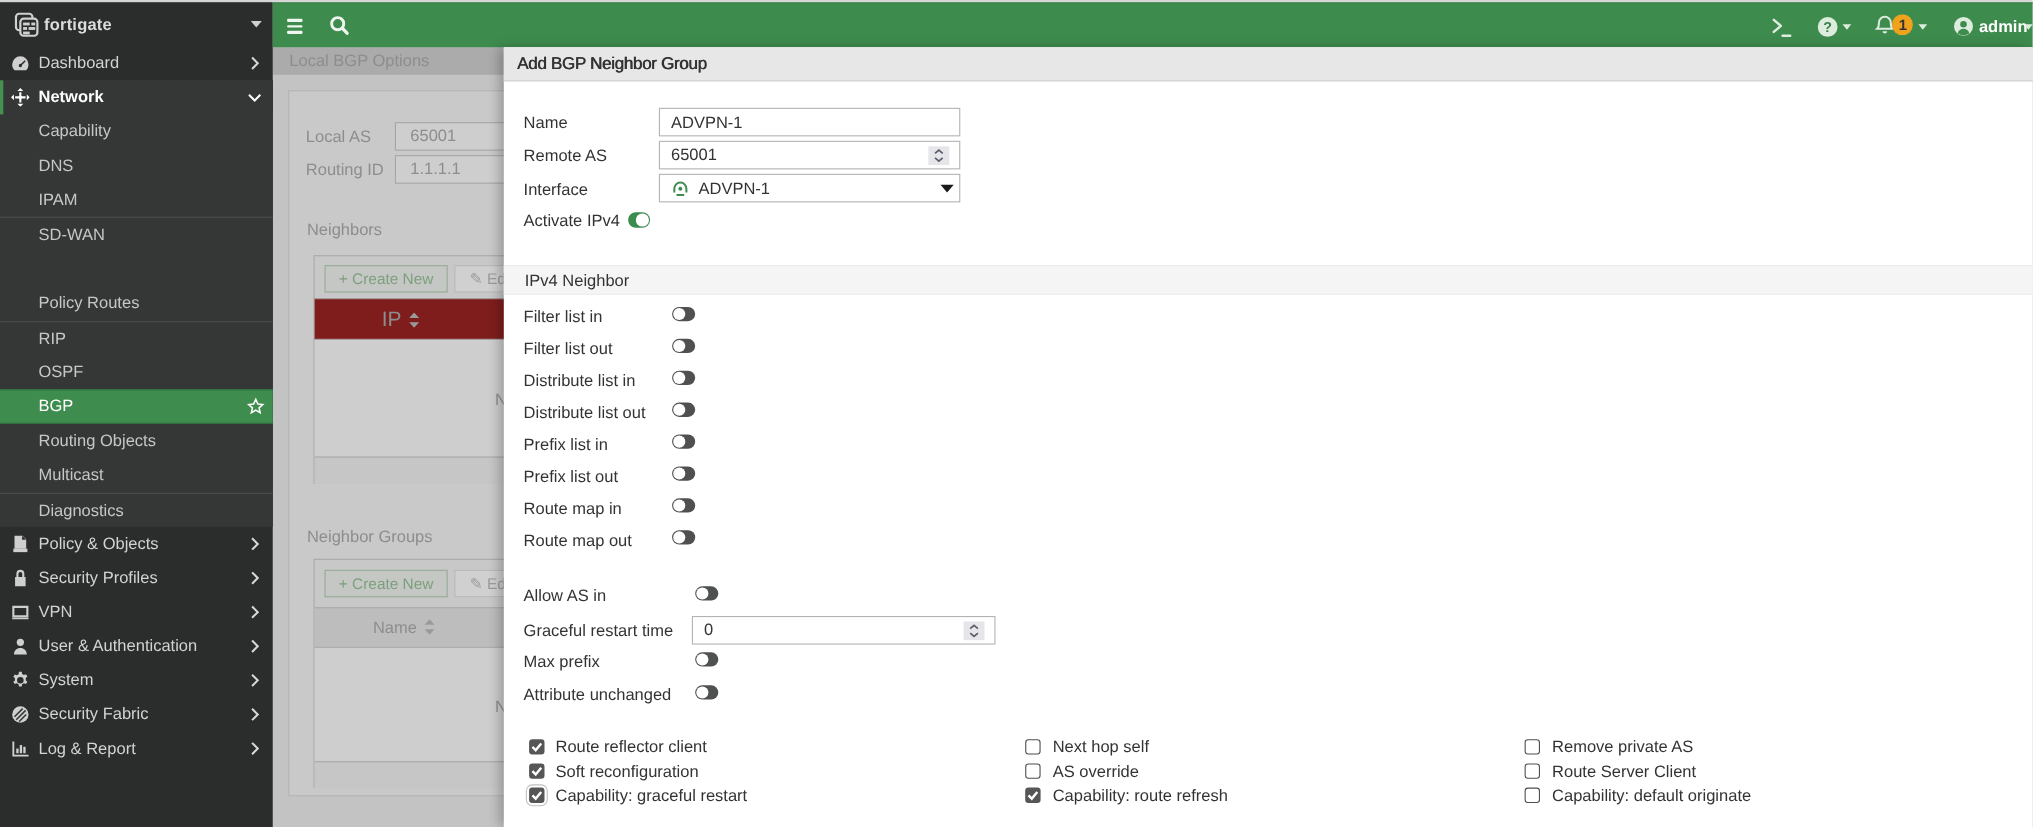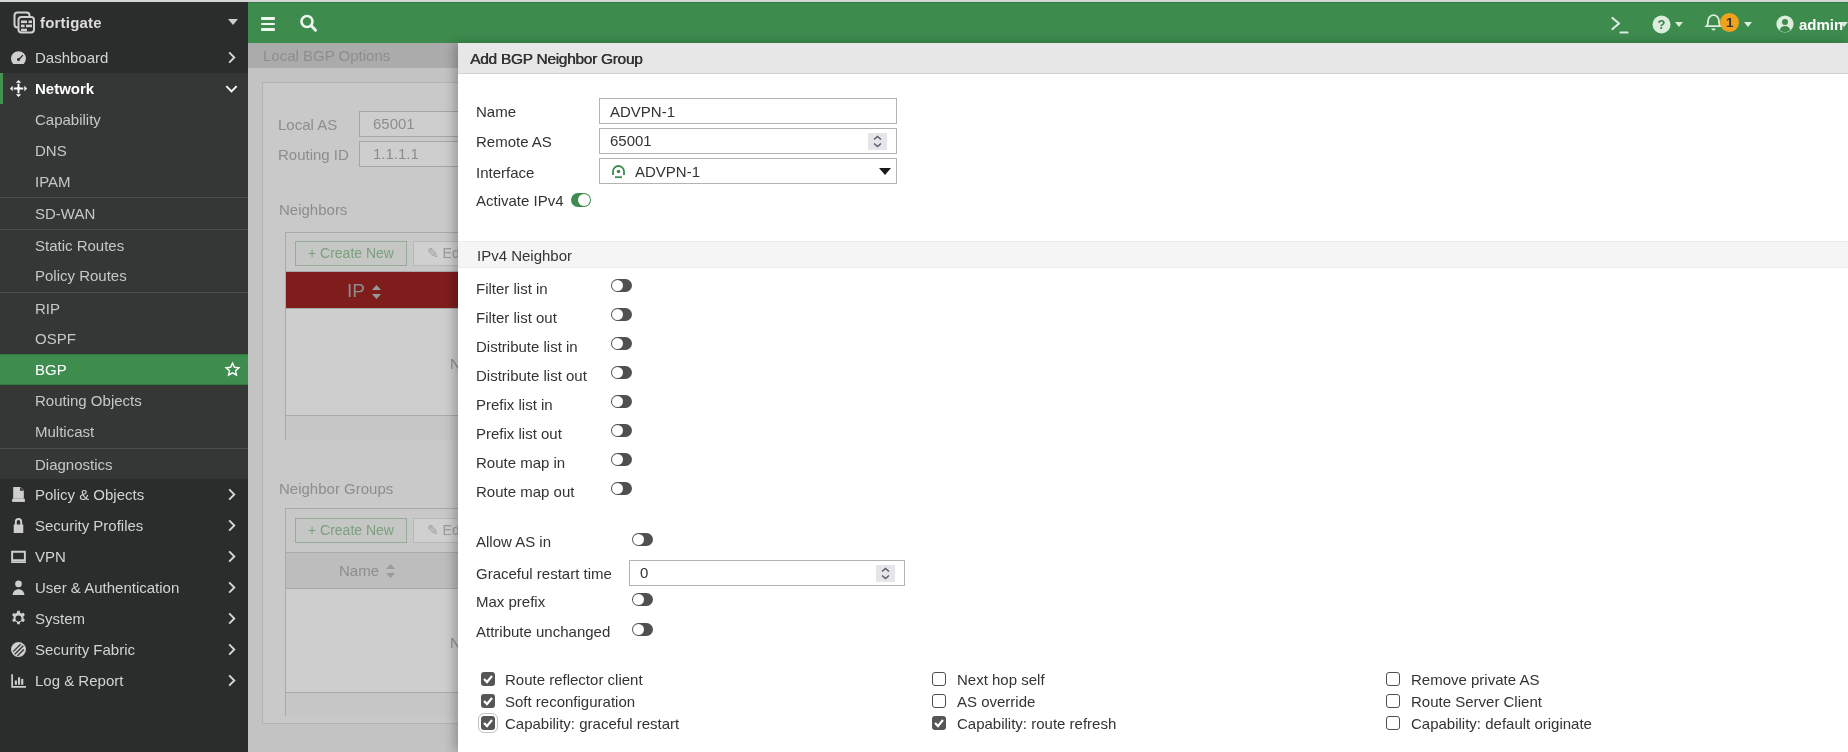--- a/index.html
+++ b/index.html
@@ -38,21 +38,21 @@
 .dimlbl { position:absolute; font-size:15px; color:#8d8d8d; white-space:nowrap; }
 .diminput { position:absolute; background:#cecece; border:1px solid #a6a6a6; font-size:15px; color:#8d8d8d; }
 .dimbtn { position:absolute; height:25px; background:#c4c7c4; border:1px solid #97ab97; color:#7d9f7d; font-size:14px; line-height:23px; text-align:center; }
 
 
 #modal { position:absolute; left:458px; top:43px; width:1390px; height:709px; background:#fff; z-index:30; box-shadow:-4px 0 10px rgba(0,0,0,0.25); }
 #mhead { position:absolute; left:0; top:0; width:1584px; height:31px; background:#e7e7e7; border-bottom:1px solid #d2d2d2; }
 #mhead .t { position:absolute; left:12px; top:7px; font-size:15.5px; font-weight:normal; color:#333; text-shadow:0.5px 0 0 #333; letter-spacing:-0.3px; }
 #mclose { position:absolute; right:3px; top:8px; width:16px; height:16px; }
 .flbl { position:absolute; left:18px; font-size:15px; color:#333; white-space:nowrap; }
-.finput { position:absolute; left:141px; width:298px; height:26px; border:1px solid #b3b3b3; background:#fff; font-size:15px; color:#333; line-height:24px; padding-left:10px; }
+.finput { position:absolute; left:141px; width:274px; height:26px; border:1px solid #b3b3b3; background:#fff; font-size:15px; color:#333; line-height:24px; padding-left:10px; }
 .spin { position:absolute; width:19px; height:17px; background:#e5e5ea; }
 .tgl-on { position:absolute; width:20px; height:14px; border-radius:7px; background:#3e8b4e; }
 .tgl-on i { position:absolute; right:1px; top:1px; width:12px; height:12px; border-radius:50%; background:#fff; }
 .tgl-off { position:absolute; width:21px; height:13px; border-radius:7px; background:#4f5050; }
 .tgl-off i { position:absolute; left:1px; top:1px; width:11px; height:11px; border-radius:50%; background:#fff; }
 #sect { position:absolute; left:0; top:198px; width:1390px; height:27px; background:#f5f5f5; border-top:1px solid #ececec; border-bottom:1px solid #ececec; }
 #sect span { position:absolute; left:19px; top:5px; font-size:15px; color:#333; }
 .cb { position:absolute; width:14px; height:14px; border-radius:3px; }
 .cb-on { background:#565656; }
 .cb-off { background:#fff; border:1.5px solid #4f4f4f; }
@@ -101,23 +101,20 @@
     </div>
   <div class="mi" style="top:135px">
       <span class="lbl" style="color:#c6c7c7">DNS</span>
     </div>
   <div class="mi" style="top:166px">
       <span class="lbl" style="color:#c6c7c7">IPAM</span>
     </div>
   <div class="mi sep" style="top:197px">
       <span class="lbl" style="color:#c6c7c7">SD-WAN</span>
     </div>
-  <div class="mi sep" style="top:229px">
-      <span class="lbl" style="color:#c6c7c7">Static Routes</span>
-    </div>
   <div class="mi" style="top:260px">
       <span class="lbl" style="color:#c6c7c7">Policy Routes</span>
     </div>
   <div class="mi sep" style="top:292px">
       <span class="lbl" style="color:#c6c7c7">RIP</span>
     </div>
   <div class="mi" style="top:323px">
       <span class="lbl" style="color:#c6c7c7">OSPF</span>
     </div>
   <div class="mi" id="bgprow" style="top:354px">

